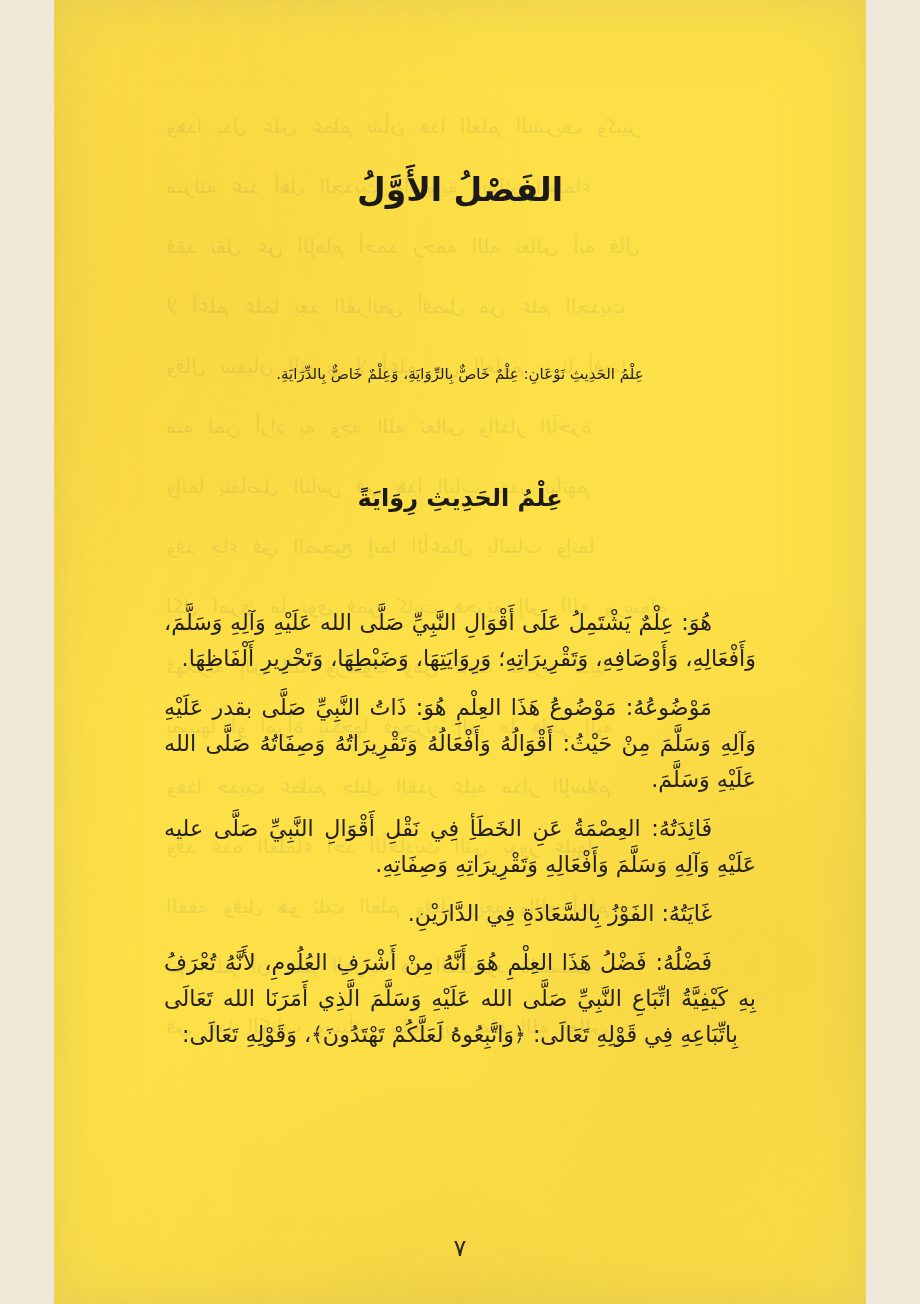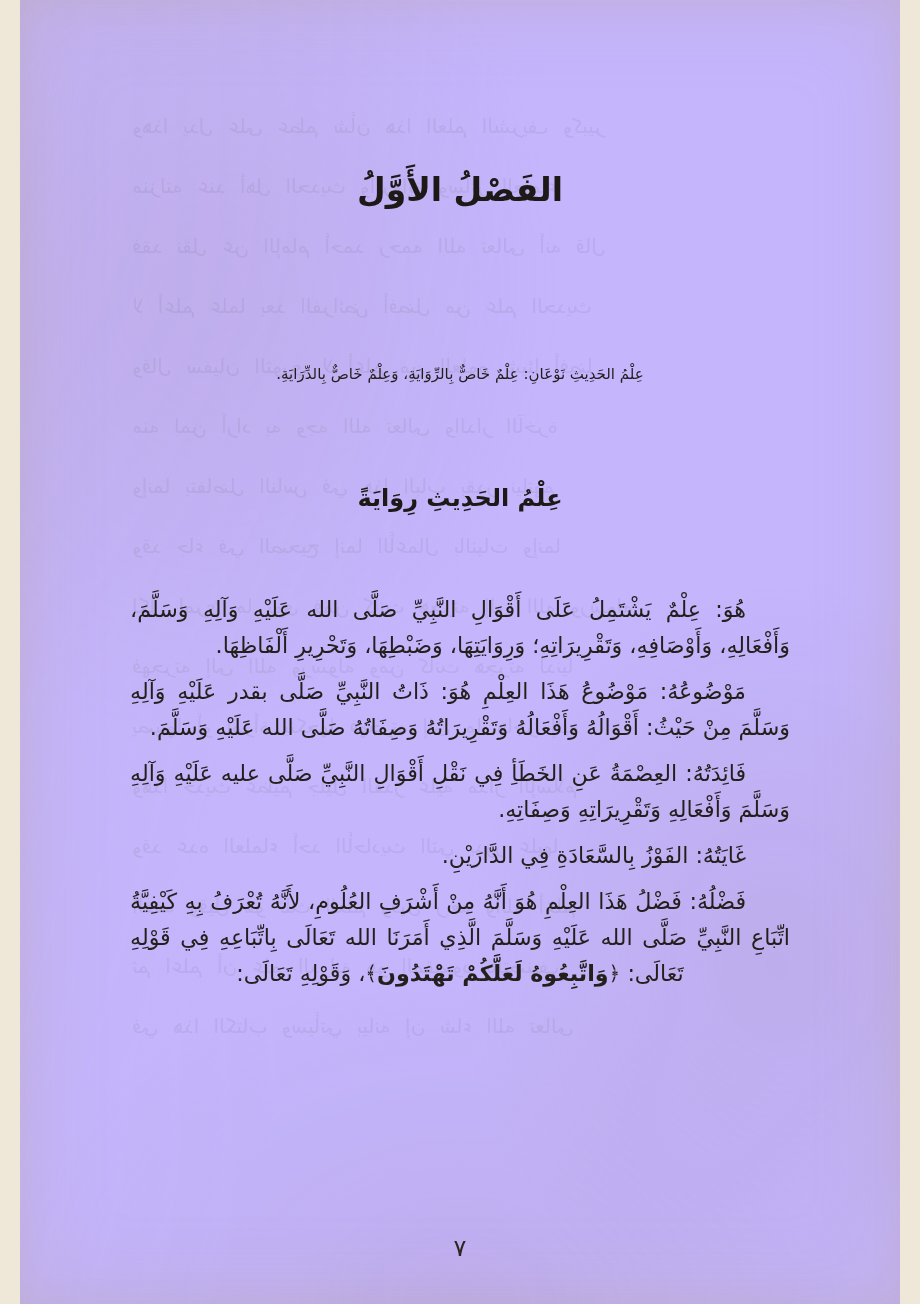--- a/index.html
+++ b/index.html
@@ -4,24 +4,24 @@
 <title>Arabic Hadith Science Page</title>
 <style>
   html, body {
     margin: 0;
     padding: 0;
     background: #efe7d8;
   }
 
   .page {
     position: relative;
-    width: 880px;
+    width: 812px;
     height: 1304px;
     margin: 0 auto;
-    background-color: #c4b5fd;
+    background-color: #fde047;
     overflow: hidden;
     font-family: "DejaVu Sans", sans-serif;
     color: #241f1c;
   }
 
   
   .paper-grain {
     position: absolute;
     inset: 0;
     pointer-events: none;
@@ -124,29 +124,29 @@
     right: 0;
     left: 0;
   }
 
   .para {
     font-size: 22.2px;
     line-height: 1.62;
     text-align: justify;
     text-align-last: right;
     text-justify: inter-word;
-    margin: 0 0 10px 0;
+    margin: 13px 0 10px 0;
     text-indent: 44px;
     color: #231f1b;
   }
   .para.last-center { text-align-last: center; }
   .para.short { text-align: center; text-indent: 44px; }
 
   .ayah {
-    font-weight: 700;
+    font-weight: 400;
     letter-spacing: 1.5px;
   }
   .ornament {
     font-size: 20px;
     vertical-align: 1px;
   }
 
   .page-number {
     position: absolute;
     bottom: 42px;

